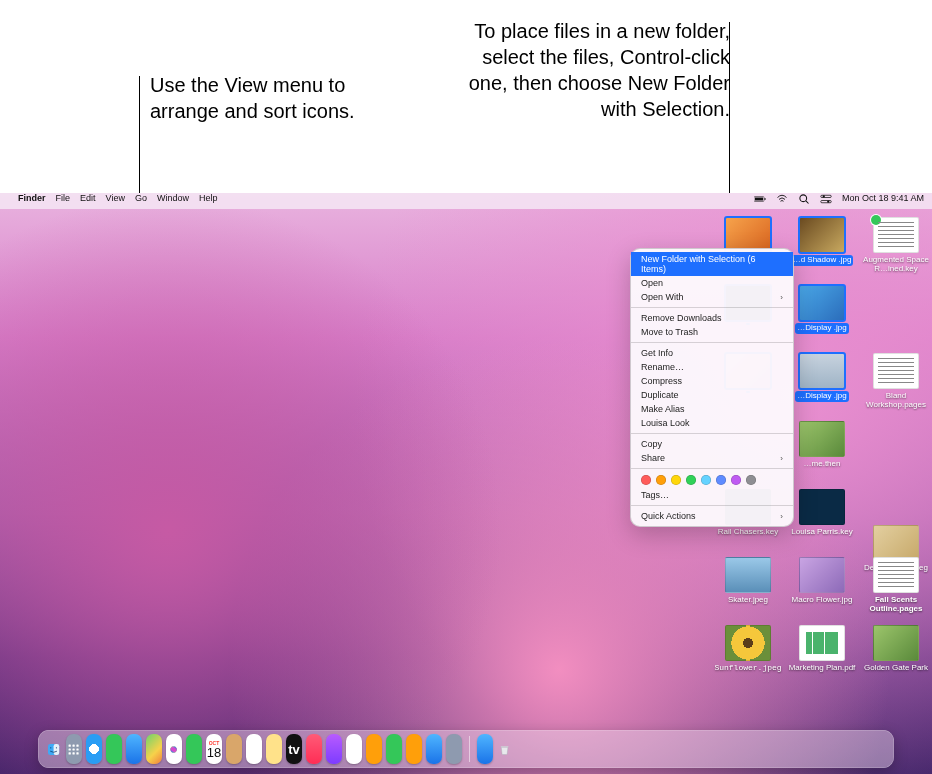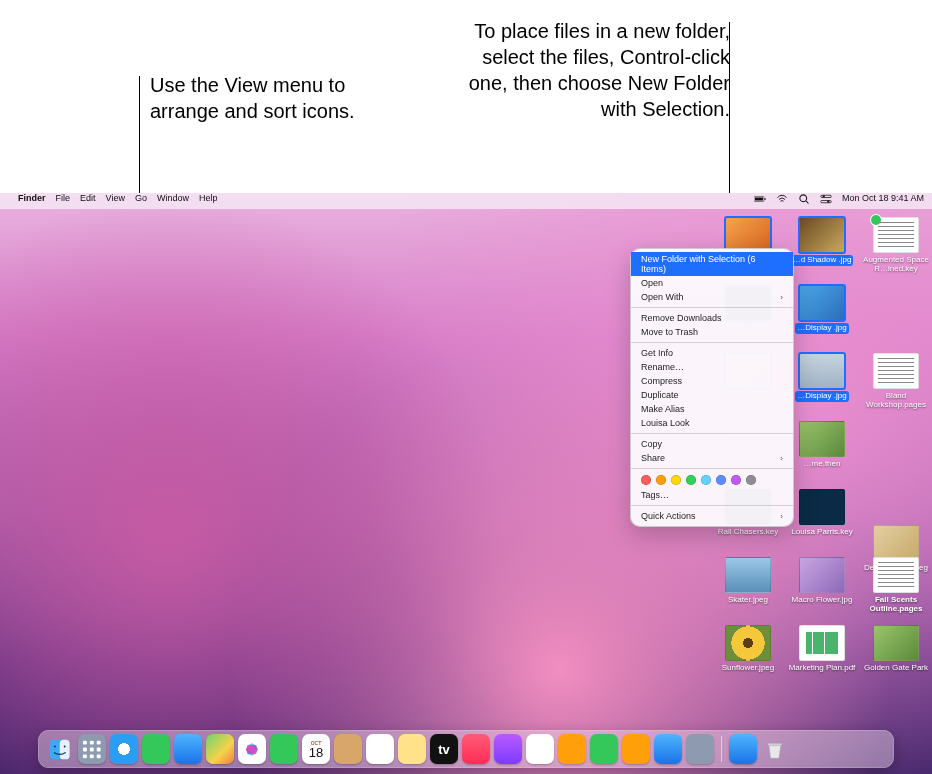--- a/index.html
+++ b/index.html
@@ -82,21 +82,21 @@
   .ctxmenu hr{ border:none; border-top:0.5px solid rgba(0,0,0,.15); margin:3px 0;}
   .ctxtags{ display:flex; gap:5px; padding:3px 10px;}
   .ctxtags span{ width:10px;height:10px;border-radius:50%; box-shadow:inset 0 0 0 .5px rgba(0,0,0,.25);}
 
   
   .dock { position:absolute; left:38px; right:38px; bottom:6px; height:38px;
           background:rgba(240,225,240,.42);
           border-radius:11px;
           box-shadow:0 0 0 .5px rgba(255,255,255,.35) inset, 0 4px 14px rgba(0,0,0,.25);
           display:flex; align-items:center; padding:0 8px; gap:4px;}
-  .dock .dicon{ width:28px; height:30px; border-radius:7px; flex:none;
+  .dock .dicon{ width:16px; height:30px; border-radius:7px; flex:none;
                 display:flex;align-items:center;justify-content:center;
                 box-shadow:0 1px 2px rgba(0,0,0,.25);}
   .dock .sep{ width:0; height:26px; border-left:1px solid rgba(255,255,255,.5); margin:0 3px;}
   .dock svg{width:70%;height:70%;}
 </style>
 </head>
 <body>
 
 <div class="callouts">
   <div class="callout-left">Use the View menu to arrange and sort icons.</div>
@@ -204,21 +204,21 @@
         <div class="fname">Skater.jpeg</div>
       </div>
       <div class="file" style="left: 786px; top: 364px;">
         <div class="thumb p-purp"></div>
         <div class="fname">Macro Flower.jpg</div>
       </div>
       <div class="file" style="left: 860px; top: 364px; font-weight: bold;">
         <div class="thumb p-text"></div>
         <div class="fname">Fall Scents Outline.pages</div>
       </div>
-      <div class="file" style="left: 712px; top: 432px;">
+      <div class="file" style="left: 712px; top: 432px; font-family: Liberation Mono, monospace;">
         <div class="thumb p-sunfl"></div>
         <div class="fname">Sunflower.jpeg</div>
       </div>
       <div class="file" style="left: 786px; top: 432px;">
         <div class="thumb p-chart2"></div>
         <div class="fname">Marketing Plan.pdf</div>
       </div>
       <div class="file" style="left: 860px; top: 432px;">
         <div class="thumb p-green"></div>
         <div class="fname">Golden Gate Park</div>

